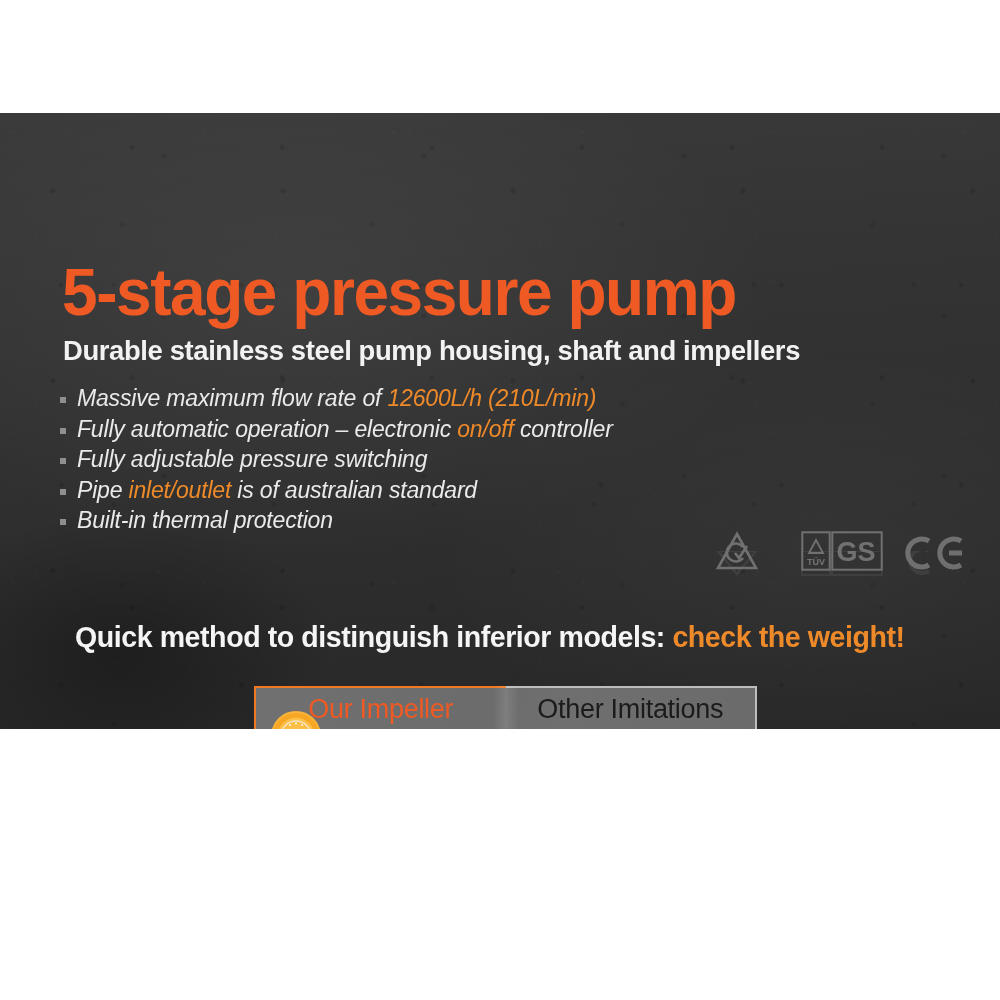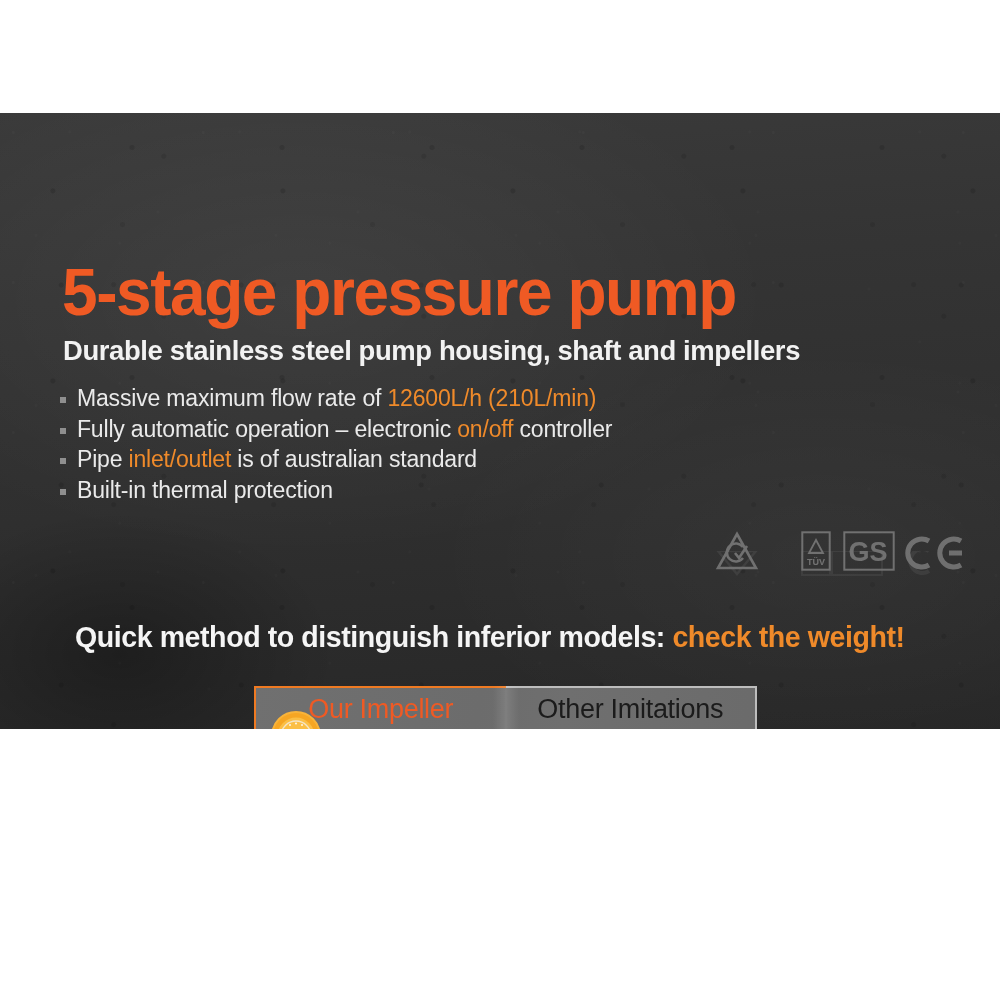--- a/index.html
+++ b/index.html
@@ -48,21 +48,21 @@
   }
   #subhead{
     position:absolute;left:63px;top:222px;
     font-size:28px;font-weight:bold;color:#f2f2f2;white-space:nowrap;
     letter-spacing:-.4px;
     transform:scaleX(.98);transform-origin:left center;
   }
 
   
   #bullets{position:absolute;left:60px;top:272px;width:780px;}
-  .bullet{position:relative;height:30.5px;white-space:nowrap;}
+  .bullet{position:relative;height:30.5px;white-space:nowrap;font-style:italic;}
   .bullet .dot{
     position:absolute;left:0;top:12px;width:6px;height:6px;background:#8f8f8f;
   }
   .bullet .txt{
     display:inline-block;margin-left:17px;
     font-size:23.5px;color:#eaeaea;letter-spacing:-.2px;
     transform:scaleX(.98);transform-origin:left center;
   }
   .hl{color:#ef8a2a;}
 
@@ -192,20 +192,24 @@
         <span class="dot"></span>
         <span class="txt"><span>Massive maximum flow rate of </span><span class="hl">12600L/h (210L/min)</span><span></span></span>
       </div>
 
       <div class="bullet">
         <span class="dot"></span>
         <span class="txt"><span>Fully automatic operation – electronic </span><span class="hl">on/off</span><span> controller</span></span>
       </div>
 
 
+      <div class="bullet">
+        <span class="dot"></span>
+        <span class="txt"><span>Fully adjustable pressure switching</span><span class="hl"></span><span></span></span>
+      </div>
 
       <div class="bullet">
         <span class="dot"></span>
         <span class="txt"><span>Pipe </span><span class="hl">inlet/outlet</span><span> is of australian standard</span></span>
       </div>
 
       <div class="bullet">
         <span class="dot"></span>
         <span class="txt"><span>Built-in thermal protection</span><span class="hl"></span><span></span></span>
       </div>
@@ -223,21 +227,21 @@
       </div>
 
       <div class="cert" style="left:86px;">
         <svg width="30" height="40" viewBox="0 0 30 40">
           <rect x="1.3" y="1.3" width="27.4" height="37.4" fill="none" stroke="#fff" stroke-width="2"></rect>
           <path d="M15 9 L22 22 H8 Z" fill="none" stroke="#fff" stroke-width="1.8"></path>
           <text x="15" y="34" font-family="Liberation Sans, sans-serif" font-size="9" font-weight="bold" fill="#fff" text-anchor="middle">TÜV</text>
         </svg>
       </div>
 
-      <div class="cert" style="left:128px;">
+      <div class="cert" style="left:116px;">
         <svg width="52" height="40" viewBox="0 0 52 40">
           <rect x="1.3" y="1.3" width="49.4" height="37.4" fill="none" stroke="#fff" stroke-width="2"></rect>
           <text x="25" y="30" font-family="Liberation Sans, sans-serif" font-size="27" font-weight="bold" fill="#fff" text-anchor="middle">GS</text>
         </svg>
       </div>
 
       <div class="cert" style="left:190px;top:2px;">
         <svg width="62" height="40" viewBox="0 0 62 40">
           <path d="M24 8 a14 14 0 1 0 0 24" fill="none" stroke="#fff" stroke-width="5"></path>
           <path d="M56 8 a14 14 0 1 0 0 24" fill="none" stroke="#fff" stroke-width="5"></path>

